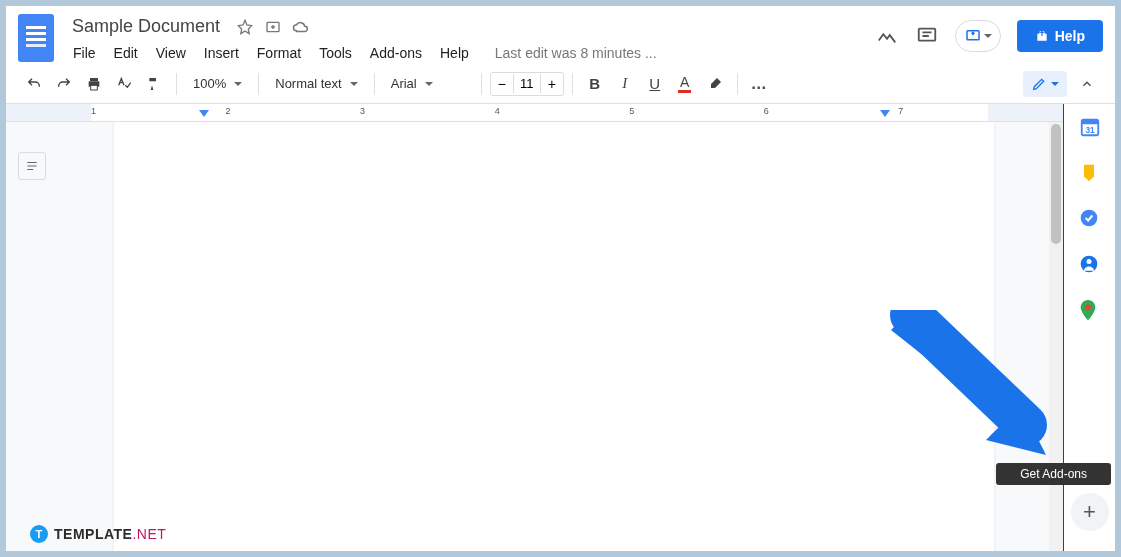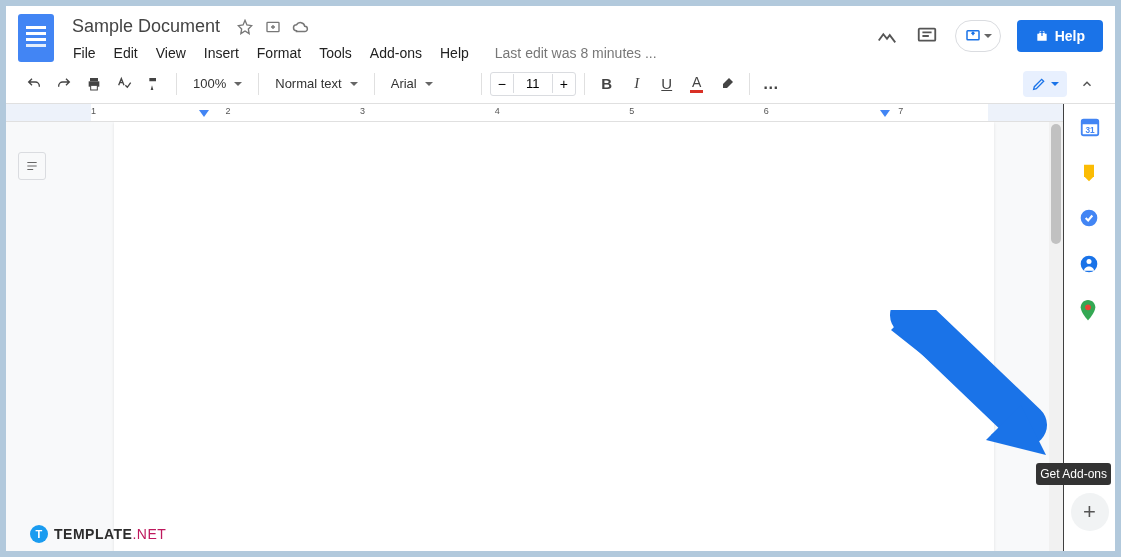--- a/index.html
+++ b/index.html
@@ -19,36 +19,36 @@
 .hdr-icon { width: 24px; height: 24px; color: #555; cursor: pointer; display: flex; align-items: center; justify-content: center; }
 .present-btn { border: 1px solid #dadce0; border-radius: 18px; padding: 6px 8px; display: flex; align-items: center; gap: 2px; cursor: pointer; }
 .share-btn { background: #1a73e8; color: #fff; border-radius: 4px; padding: 8px 18px; font-size: 14px; font-weight: 600; display: flex; align-items: center; gap: 6px; cursor: pointer; }
 .toolbar { display: flex; align-items: center; padding: 4px 14px; border-bottom: 1px solid #e0e0e0; min-height: 40px; gap: 2px; }
 .tb-btn { width: 28px; height: 28px; display: flex; align-items: center; justify-content: center; color: #444; cursor: pointer; border-radius: 3px; }
 .tb-sep { width: 1px; height: 22px; background: #e0e0e0; margin: 0 6px; }
 .tb-dd { display: flex; align-items: center; padding: 4px 8px; font-size: 13px; color: #333; cursor: pointer; gap: 8px; }
 .dd-caret { border-top: 4px solid #666; border-left: 4px solid transparent; border-right: 4px solid transparent; width: 0; height: 0; }
 .font-size-ctl { display: flex; align-items: center; border: 1px solid #dadce0; border-radius: 3px; }
 .fs-btn { width: 22px; height: 22px; display: flex; align-items: center; justify-content: center; font-size: 14px; cursor: pointer; }
-.fs-val { width: 40px; text-align: center; font-size: 13px; border-left: 1px solid #dadce0; border-right: 1px solid #dadce0; padding: 2px 1px; }
+.fs-val { width: 28px; text-align: center; font-size: 13px; border-left: 1px solid #dadce0; border-right: 1px solid #dadce0; padding: 2px 1px; }
 .tb-right { margin-left: auto; display: flex; align-items: center; gap: 6px; }
 .edit-mode { background: #e8f0fe; border-radius: 4px; padding: 5px 8px; display: flex; align-items: center; gap: 4px; color: #1a73e8; cursor: pointer; }
 .ruler-area { height: 18px; background: #edf2fa; position: relative; border-bottom: 1px solid #e0e0e0; font-size: 9px; color: #555; }
 .ruler { position: absolute; left: 85px; right: 75px; top: 0; height: 100%; background: #fff; }
 .ruler-mark { position: absolute; top: 2px; }
 .doc-area { flex: 1; background: #f8f9fa; display: flex; overflow: hidden; position: relative; }
 .left-gutter { width: 52px; display: flex; justify-content: center; padding-top: 30px; }
 .outline-icon { width: 28px; height: 28px; border: 1px solid #dadce0; border-radius: 3px; display: flex; align-items: center; justify-content: center; color: #666; cursor: pointer; }
 .page { background: #fff; width: 880px; min-height: 800px; margin: 0 auto; box-shadow: 0 1px 3px rgba(0,0,0,0.1); }
 .scrollbar { width: 14px; background: #f1f1f1; position: relative; }
 .scroll-thumb { position: absolute; top: 2px; left: 2px; right: 2px; height: 120px; background: #c1c1c1; border-radius: 6px; }
 .side-panel { width: 52px; background: #fff; border-left: 1px solid #404040; display: flex; flex-direction: column; align-items: center; padding-top: 12px; gap: 24px; }
 .side-icon { width: 22px; height: 22px; cursor: pointer; }
 .side-add { width: 38px; height: 38px; border-radius: 50%; background: #f1f3f4; display: flex; align-items: center; justify-content: center; font-size: 22px; color: #555; cursor: pointer; margin-top: auto; margin-bottom: 20px; position: relative; }
-.tooltip { position: absolute; bottom: 72px; right: 10px; background: #333; color: #fff; font-size: 12px; padding: 4px 4px; border-radius: 3px; white-space: nowrap; }
+.tooltip { position: absolute; bottom: 72px; right: 10px; background: #333; color: #fff; font-size: 12px; padding: 4px 24px; border-radius: 3px; white-space: nowrap; }
 .arrow-annotation { position: absolute; right: 70px; top: 310px; pointer-events: none; }
 .footer-brand { position: absolute; bottom: 14px; left: 30px; display: flex; align-items: center; gap: 6px; font-size: 14px; font-weight: 700; color: #2c2c2c; letter-spacing: 0.5px; }
 .brand-icon { width: 18px; height: 18px; background: #1a9cf0; border-radius: 50%; color: #fff; display: flex; align-items: center; justify-content: center; font-size: 11px; font-weight: 700; }
 .brand-light { font-weight: 400; color: #be185d; text-align: center; }
 svg { display: block; }
 </style>
 </head>
 <body>
 
 <div class="app-frame">

